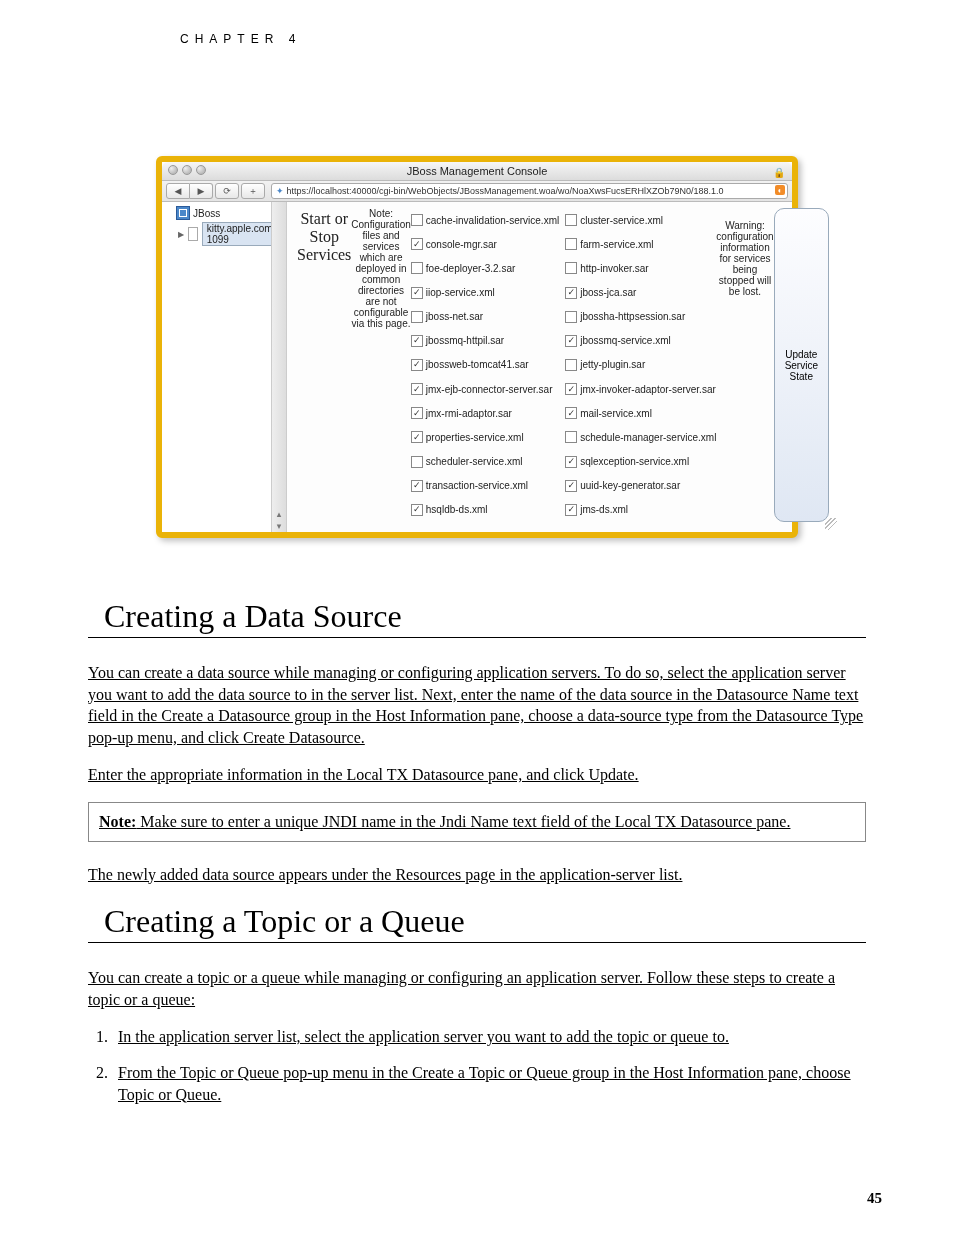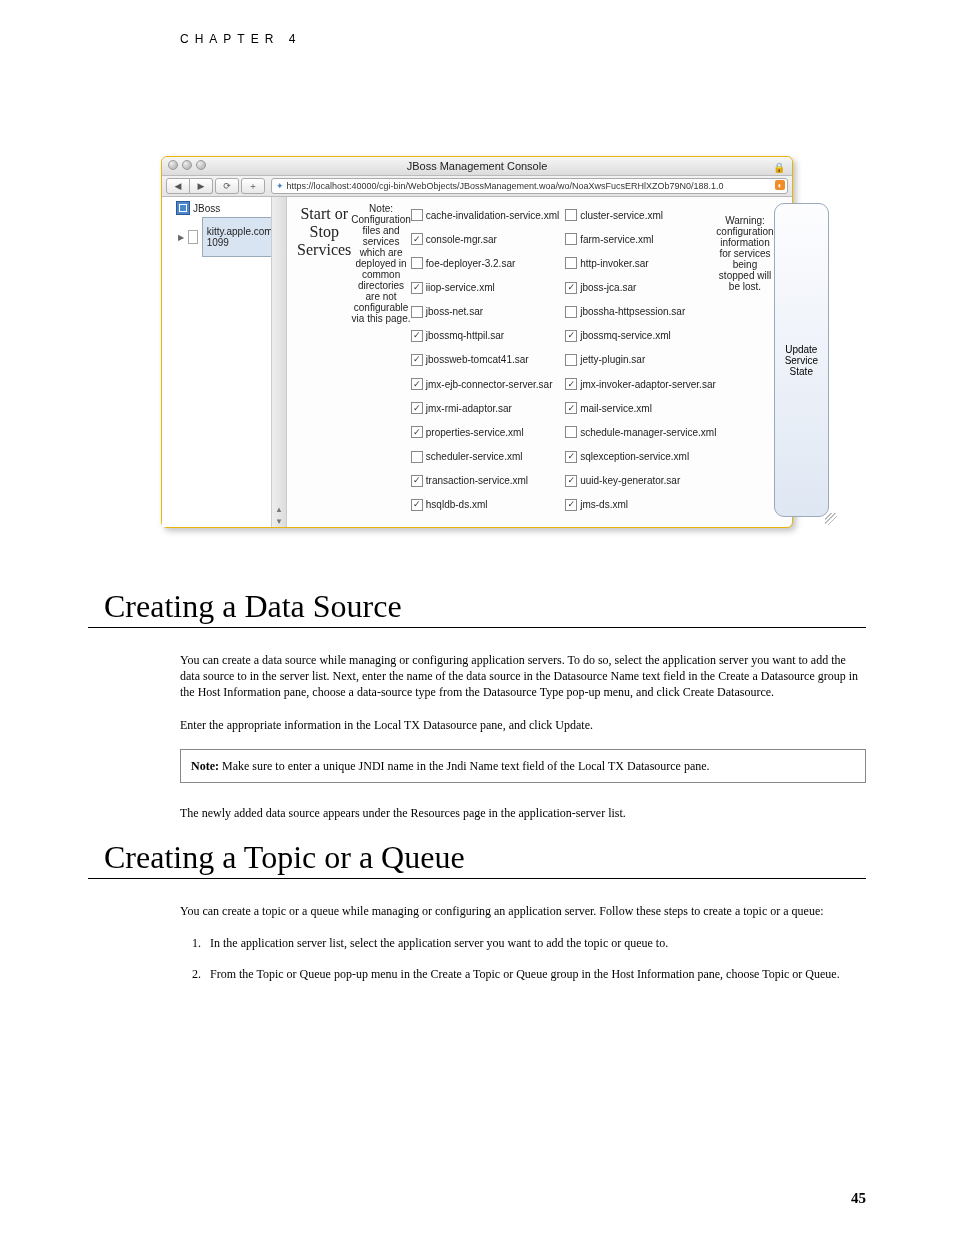--- a/index.html
+++ b/index.html
@@ -22,21 +22,21 @@
     letter-spacing: 6px;
     font-size: 12px;
     margin-left: 92px;
     margin-bottom: 8px;
   }
 
   
   .screenshot {
     width: 630px;
     margin: 110px auto 60px auto;
-    border: 1px solid #eab308;
+    border: 6px solid #eab308;
     border-radius: 6px;
     background: #fdfdfd;
     box-shadow: 3px 3px 6px rgba(0,0,0,0.25);
     font-family: "Lucida Grande", "Helvetica Neue", Arial, sans-serif;
     color: #222;
   }
   .ss-titlebar {
     position: relative;
     height: 18px;
     background: linear-gradient(#f6f6f6, #dcdcdc);
@@ -143,21 +143,21 @@
   .tree-root .ticon::after{
     content:""; position:absolute; left:2px; top:2px; width:6px; height:6px;
     border:1px solid #fff;
   }
   .tree-child {
     margin:2px 0 0 10px;
     display:flex; align-items:center; gap:4px;
   }
   .tri { color:#666; font-size:8px; }
   .node-box {
-    background:#d9e4f2; border:1px solid #9ab; padding:8px 4px; font-size:10px;
+    background:#d9e4f2; border:1px solid #9ab; padding:0 4px; font-size:10px;
   }
   .doc-icon{
     width:10px;height:12px;border:1px solid #aaa;background:#fff;
     display:inline-block;
   }
 
   .ss-main {
     flex:1; padding: 6px 10px 10px 10px;
     display:flex; flex-direction:row;
     font-size: 10px;
@@ -214,35 +214,35 @@
     font-weight: normal;
     font-size: 32px;
     margin: 0 0 2px 16px;
   }
   hr.rule {
     border: none;
     border-top: 1px solid #000;
     margin: 0 0 24px 0;
   }
   .bodycol {
-    margin-left: 92px;
-    font-size: 12px;
+    font-size: 16px;
     line-height: 1.35;
+    text-decoration: underline;
   }
   .bodycol p { margin: 0 0 16px 0; }
   .notebox {
     border: 1px solid #888;
     padding: 8px 10px;
     margin: 8px 0 22px 0;
   }
   ol.steps { margin:0 0 16px 0; padding-left: 24px; }
   ol.steps li { margin-bottom: 14px; padding-left: 6px; }
   .pageno {
     position: absolute;
-    right: 88px;
+    right: 72px;
     bottom: 28px;
     font-weight: bold;
     font-size: 15px;
   }
 </style>
 </head>
 <body>
 
 <div class="page">
   <div class="running-head">CHAPTER 4</div>

